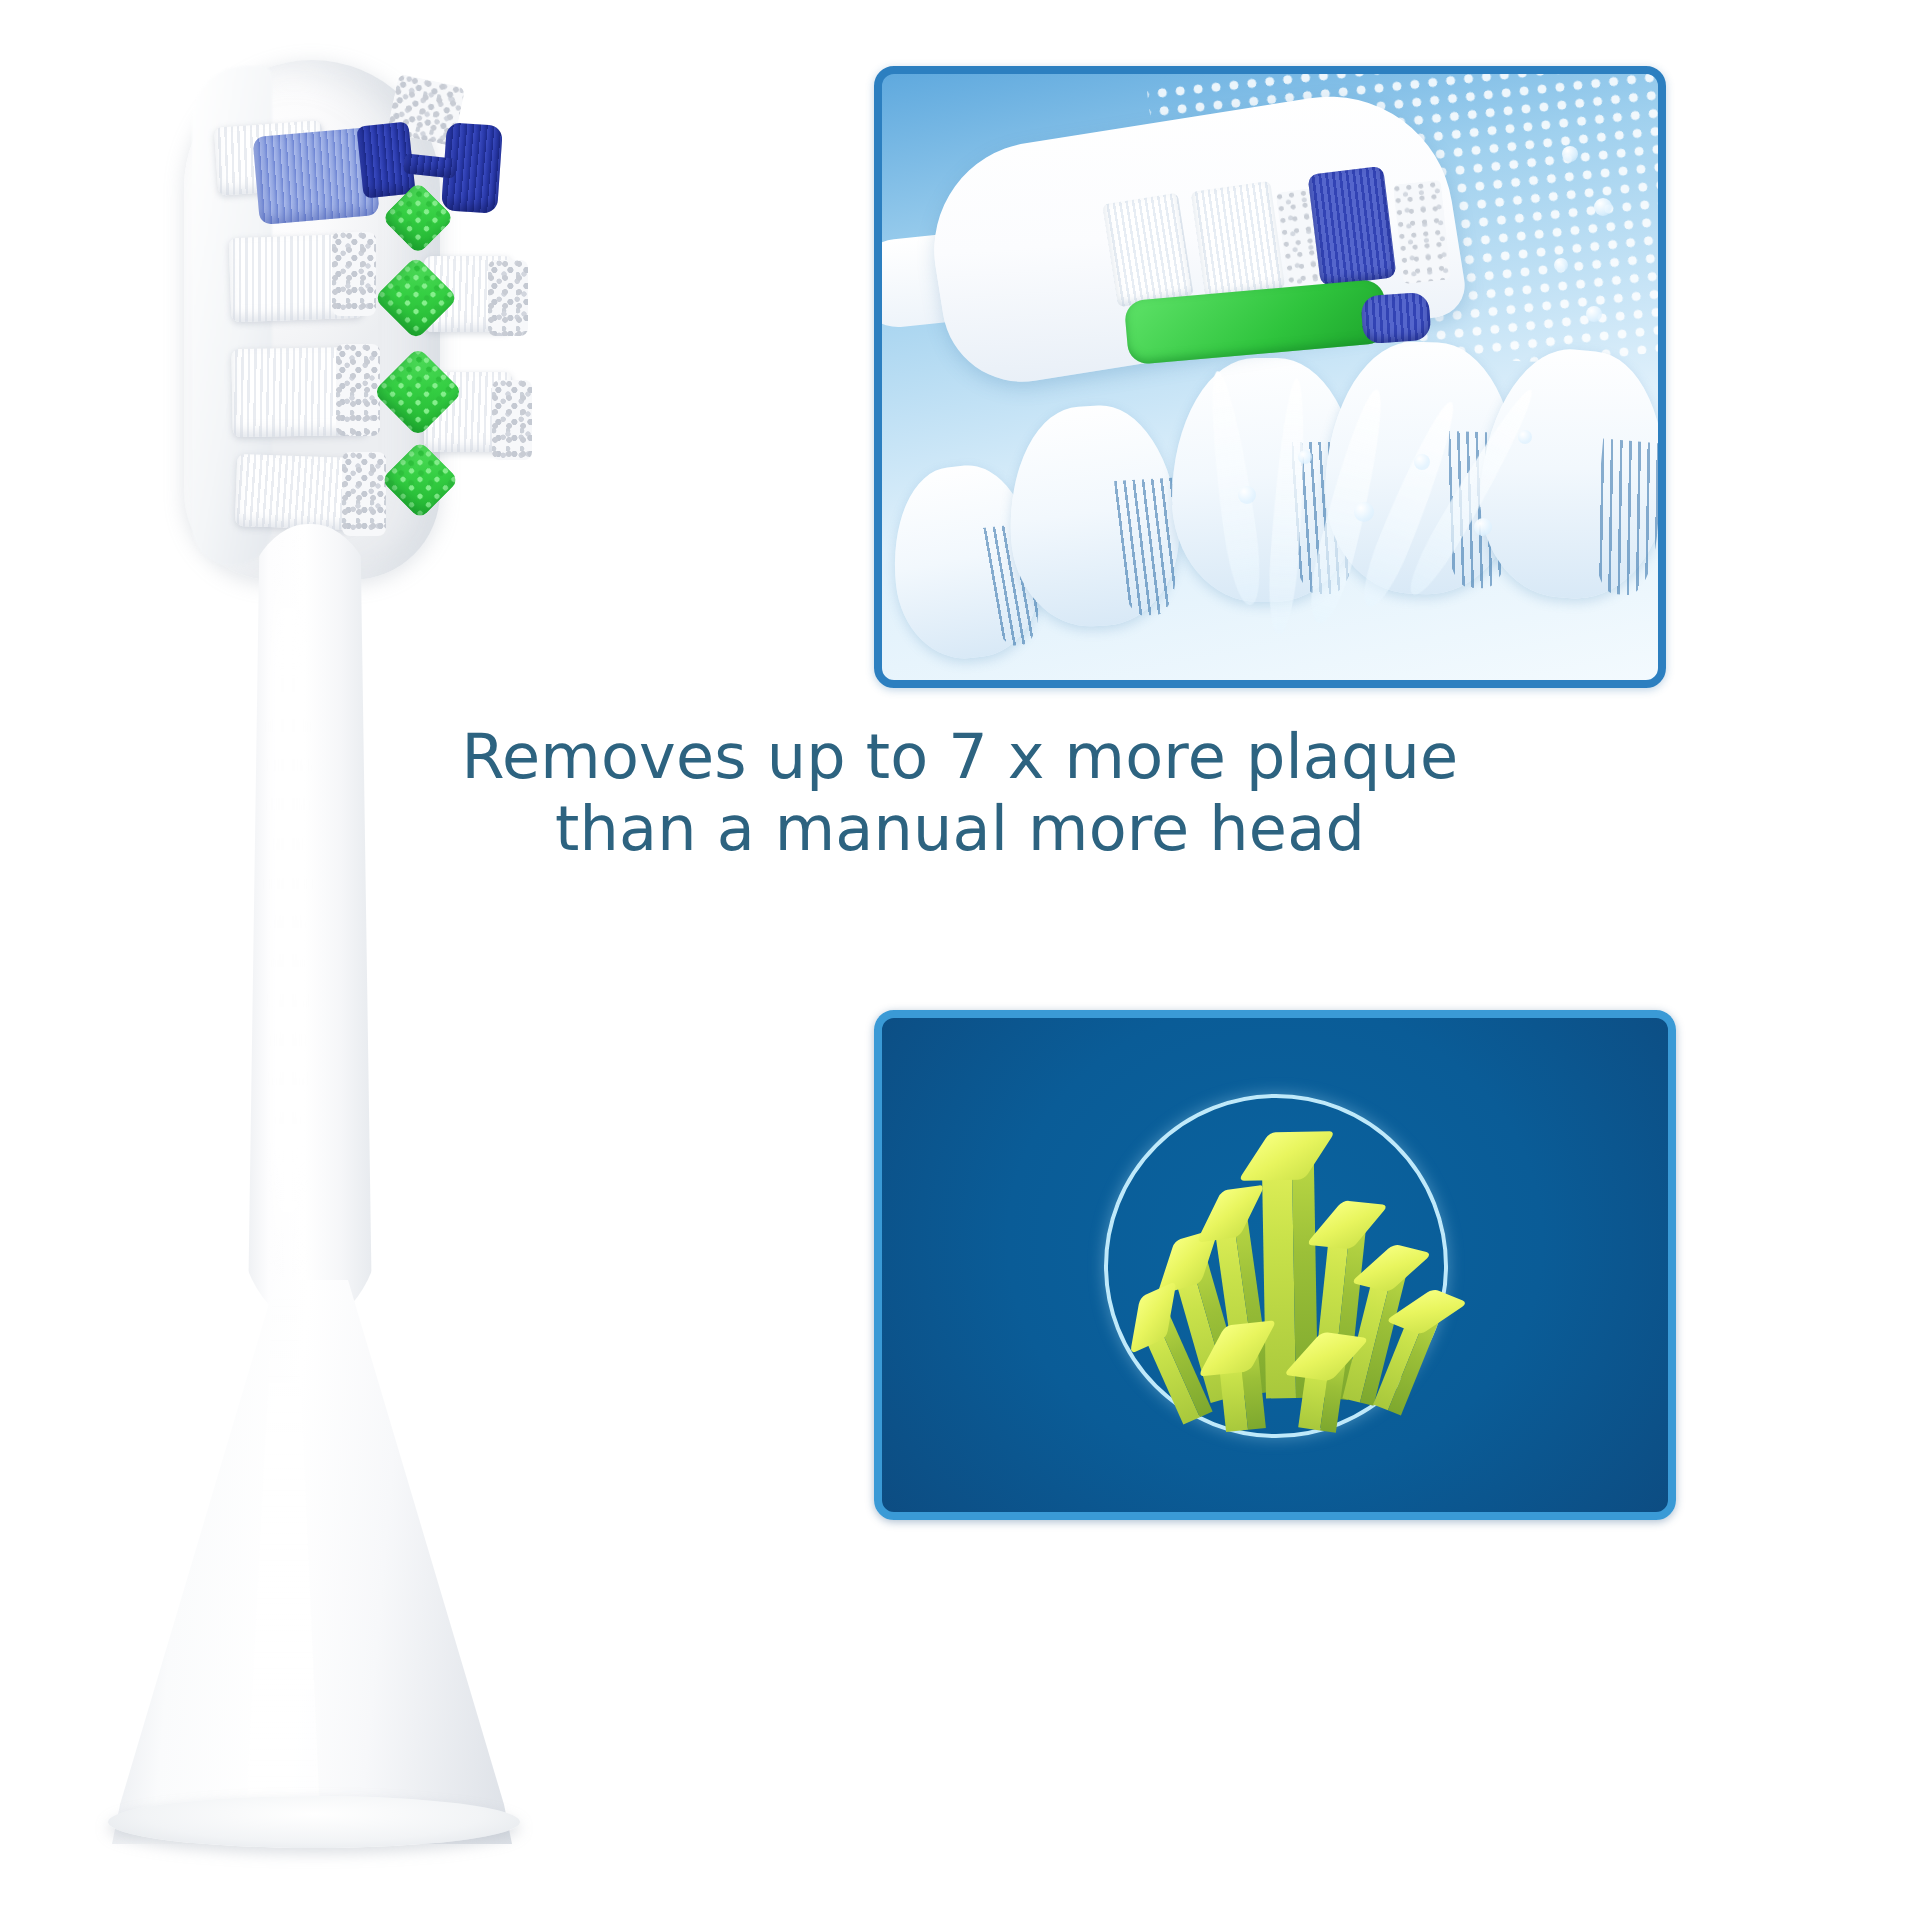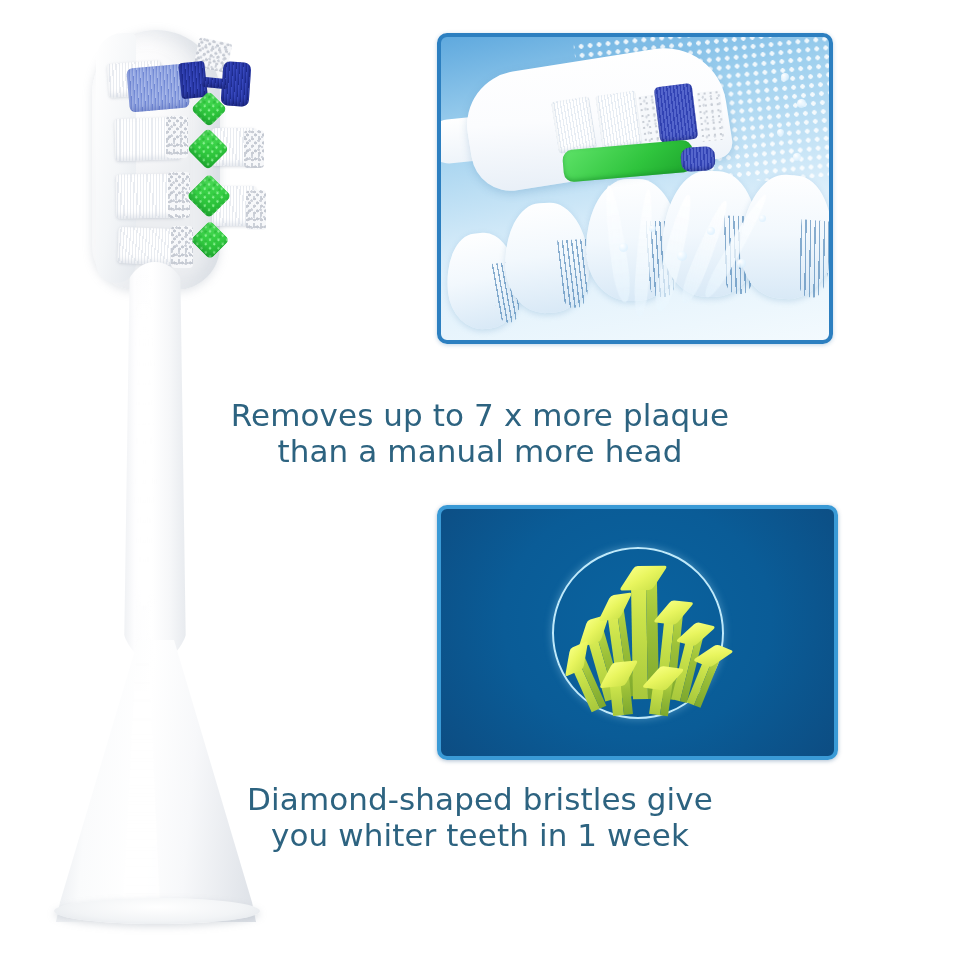--- a/index.html
+++ b/index.html
@@ -256,21 +256,21 @@
   .caption {
     position: absolute;
     text-align: center;
     color: #2d6380;
     font-family: "DejaVu Sans", "Liberation Sans", sans-serif;
     font-weight: 400;
     line-height: 1.16;
     letter-spacing: .1px;
     white-space: nowrap;
   }
-  #caption-plaque { left: 0; top: 362px; width: 960px; font-size: 31px; margin-top: 36px; }
+  #caption-plaque { left: 0; top: 362px; width: 960px; font-size: 31px; }
   #caption-diamond { left: 0; top: 782px; width: 960px; font-size: 31px; }
   .caption .l2 { display: block; }
 </style>
 </head>
 <body>
 
 <div id="stage">
 
   <div id="product-photo">
 
@@ -396,18 +396,14 @@
         <div class="face-r"></div>
         <div class="cap"></div>
     </div>
     <div class="prism" style="left:208px; top:168px; width:19px; height:38px; transform:rotate(8deg);">
       <div class="face-l"></div>
         <div class="face-r"></div>
         <div class="cap"></div>
     </div>
   </div>
 
-  <div class="caption" id="caption-diamond">
-    <span class="l1">Diamond-shaped bristles give</span>
-    <span class="l2">you whiter teeth in 1 week</span>
-  </div>
 
 </div>
 
 </body></html>

